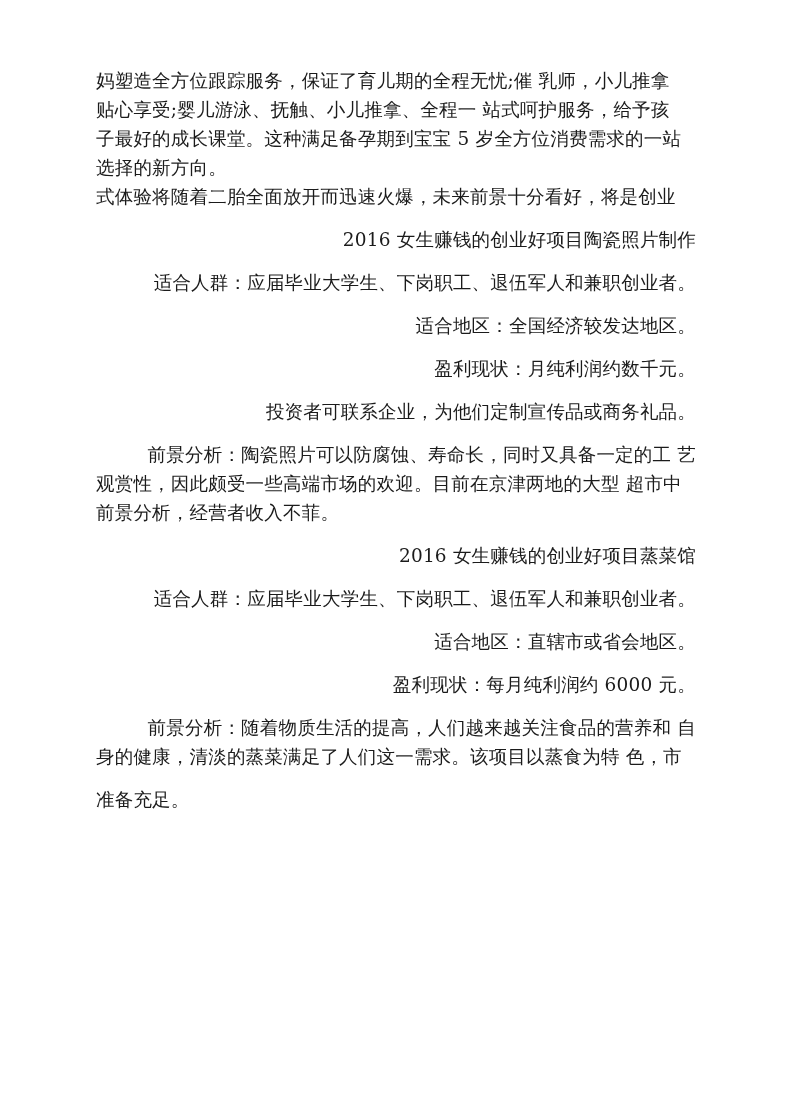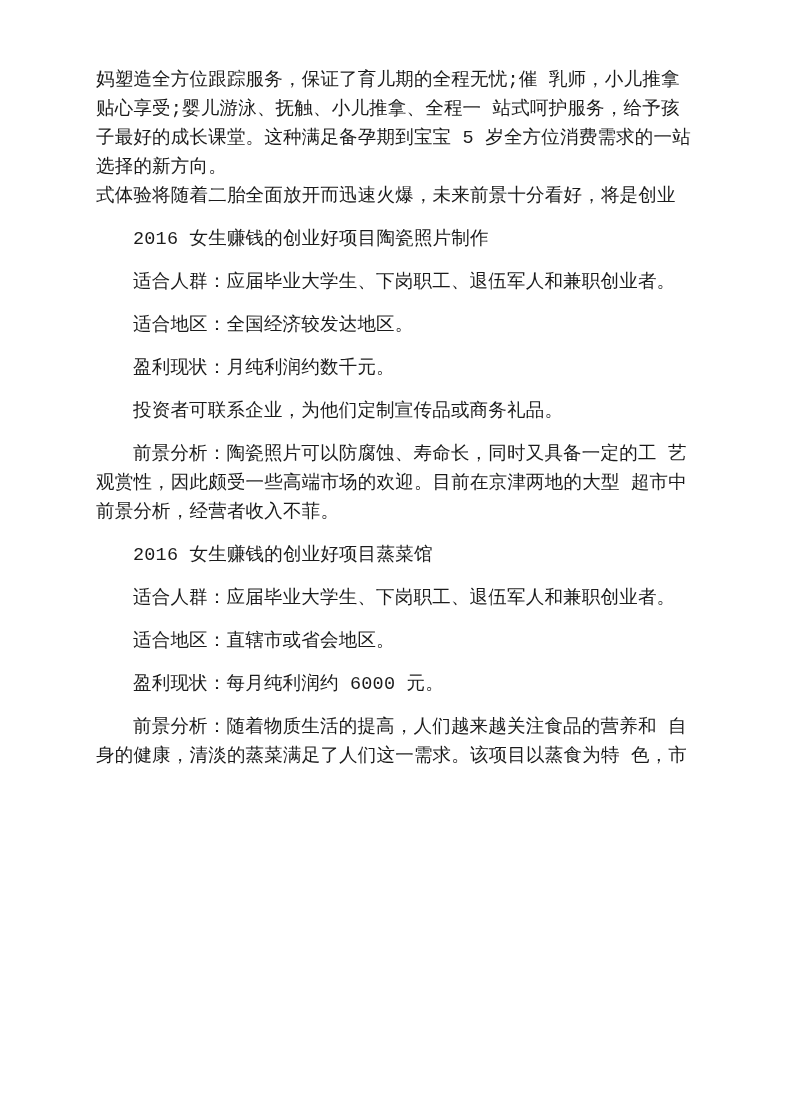--- a/index.html
+++ b/index.html
@@ -1,21 +1,21 @@
 <!DOCTYPE html>
 <html><head>
 <meta charset="utf-8">
 <style>
   html, body { margin: 0; padding: 0; background: #ffffff; }
   body { width: 792px; height: 1119px; position: relative; overflow: hidden;
          font-family: "DejaVu Serif", "Liberation Serif", serif; color: #1b1b1b; }
-  .page { position: absolute; left: 96px; top: 66px; width: 600px; font-family: Liberation Mono, monospace; }
+  .page { position: absolute; left: 96px; top: 66px; width: 600px; }
   .line { display: block; font-size: 18.5px; line-height: 29px; height: 29px; white-space: nowrap; letter-spacing: 0.2px; }
   .para { margin: 0 0 14px 0; }
-  .indent { padding-left: 37px; }
+  .indent { padding-left: 37px; text-align: right; }
 </style>
 </head>
 <body>
 
 <div class="page">
   <p class="para">
     <span class="line">妈塑造全方位跟踪服务，保证了育儿期的全程无忧;催  乳师，小儿推拿</span>
     <span class="line">贴心享受;婴儿游泳、抚触、小儿推拿、全程一  站式呵护服务，给予孩</span>
     <span class="line">子最好的成长课堂。这种满足备孕期到宝宝  5 岁全方位消费需求的一站</span>
     <span class="line">选择的新方向。</span>
@@ -51,14 +51,15 @@
     <span class="line">适合地区：直辖市或省会地区。</span>
   </p>
   <p class="para indent">
     <span class="line">盈利现状：每月纯利润约 6000 元。</span>
   </p>
   <p class="para">
     <span class="line indent">前景分析：随着物质生活的提高，人们越来越关注食品的营养和  自</span>
     <span class="line">身的健康，清淡的蒸菜满足了人们这一需求。该项目以蒸食为特  色，市</span>
   </p>
   <p class="para">
+    <span class="line">准备充足。</span>
   </p>
 </div>
 
 </body></html>

